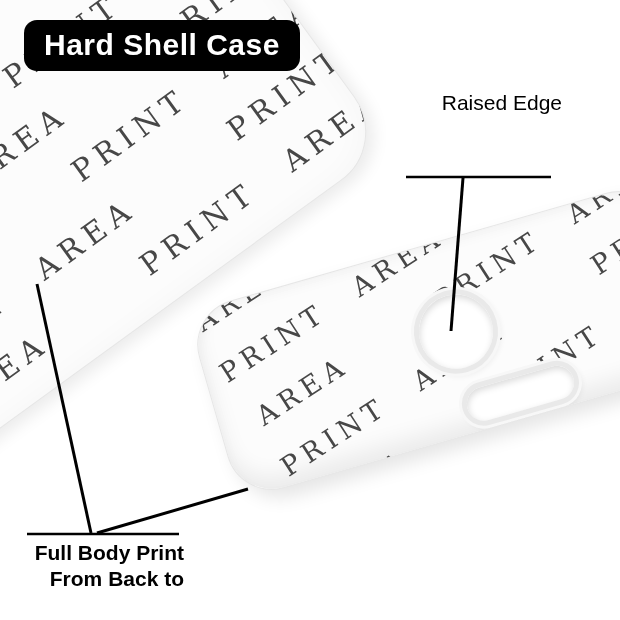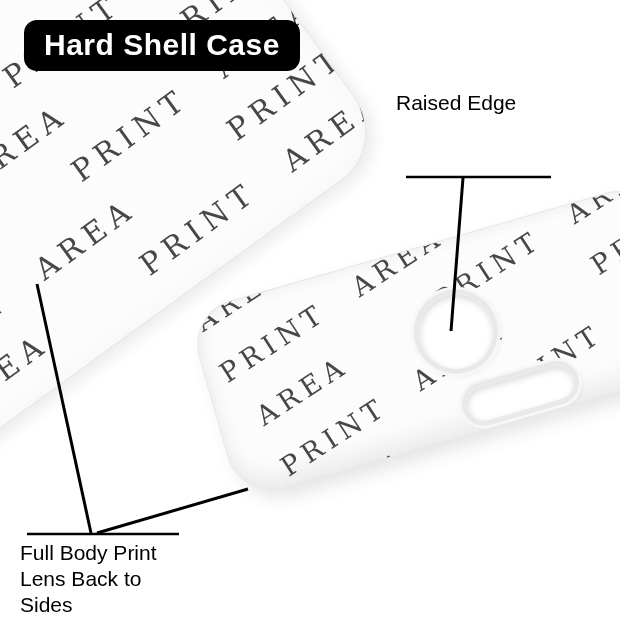--- a/index.html
+++ b/index.html
@@ -65,25 +65,25 @@
     font-weight:bold; font-size:30px; line-height:1.15;
     padding:8px 20px; border-radius:13px;
     z-index:9; letter-spacing:0.5px;
   }
 
   
   .annotation {
     position:absolute;
     color:#000000;
     font-size:21px; line-height:26px;
-    text-align:left;
+    text-align:right;
     z-index:9;
   }
   #annotation-camera   { left:396px; top:90px;  width:166px; }
-  #annotation-fullbody { left:20px;  top:540px; width:164px; }
+  #annotation-fullbody { left:20px;  top:540px; width:164px;font-weight:bold; }
 
   
   #callouts {
     position:absolute; left:0; top:0; width:620px; height:620px;
     z-index:8; pointer-events:none;
   }
   #callouts line { stroke:#000000; }
 </style>
 </head>
 <body>
@@ -142,17 +142,16 @@
   </svg>
 
   <div id="badge">Hard Shell Case</div>
 
   <div id="annotation-camera" class="annotation">
     <div>Raised Edge</div>
   </div>
 
   <div id="annotation-fullbody" class="annotation">
     <div>Full Body Print</div>
-    <div>Lens Back to</div>
-    <div>Sides</div>
+    <div>From Back to</div>
   </div>
 
 </div>
 
 </body></html>

